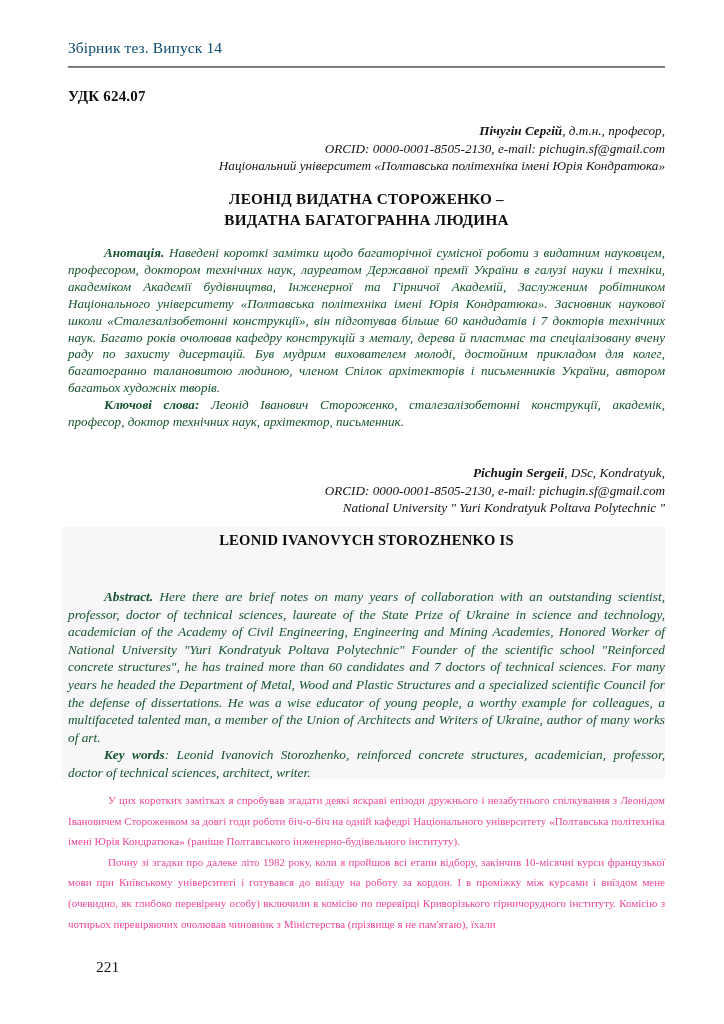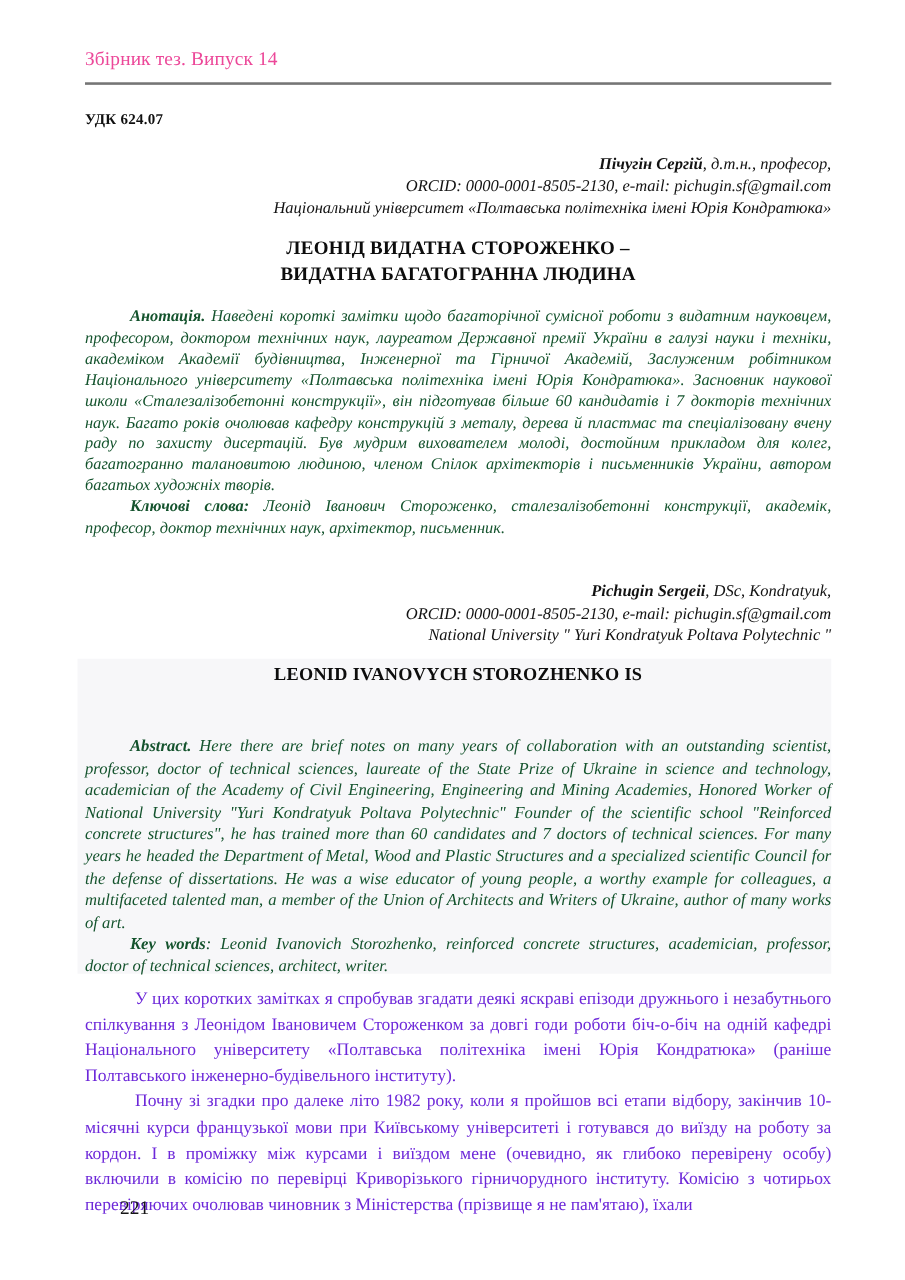--- a/index.html
+++ b/index.html
@@ -29,40 +29,40 @@
   .runhead {
     position: absolute;
     left: 68px;
     top: 38px;
     width: 597px;
   }
   .runhead-title {
     font-size: 15.5px;
     line-height: 19px;
     letter-spacing: .1px;
-    color: #ec4899;
+    color: #0c4a6e;
     white-space: nowrap;
   }
   .runhead-rule {
     position: absolute;
     left: 68px;
     top: 66px;
     width: 597px;
     height: 2px;
     background: #8a8a8a;
     border-top: 1px solid #6f6f6f;
     box-sizing: border-box;
   }
 
   
   .udc {
     position: absolute;
     left: 68px;
     top: 88px;
-    font-size: 12px;
+    font-size: 15px;
     font-weight: bold;
     letter-spacing: .2px;
     color: #101010;
   }
 
   
   .author-block {
     position: absolute;
     width: 597px;
     left: 68px;
@@ -119,25 +119,25 @@
     height: 252px;
     background: #f7f7f9;
   }
 
   
   .body-text {
     position: absolute;
     left: 68px;
     top: 790px;
     width: 597px;
-    font-size: 14px;
+    font-size: 11px;
     line-height: 20.6px;
     text-align: justify;
     text-justify: inter-word;
-    color: #6d28d9;
+    color: #ec4899;
   }
   .body-text p { margin: 0; text-indent: 40px; }
 
   
   .folio {
     position: absolute;
     left: 96px;
     top: 958px;
     font-size: 15.5px;
     color: #151515;

